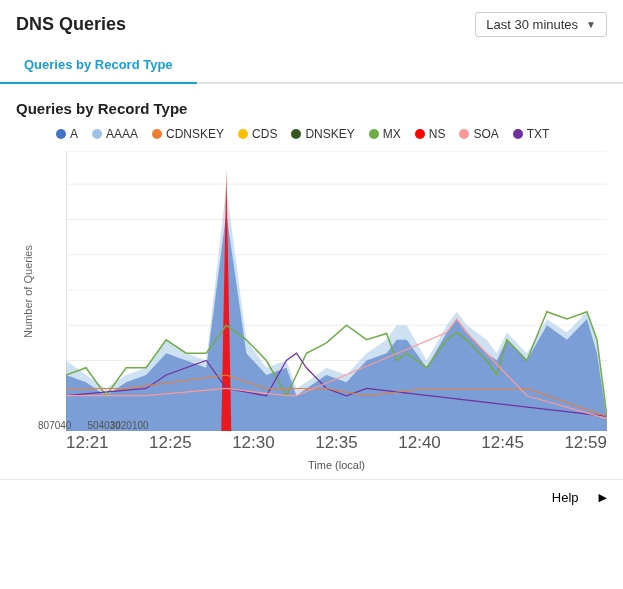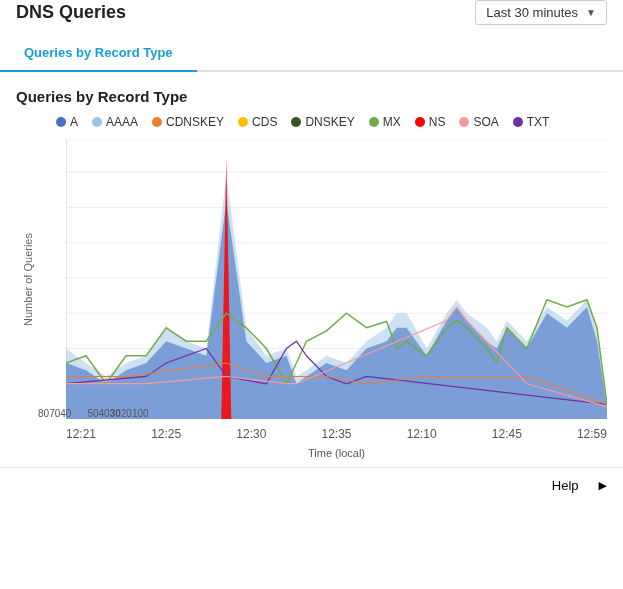--- a/index.html
+++ b/index.html
@@ -2,21 +2,21 @@
 <html><head>
   <meta charset="utf-8">
   <style>
     * { box-sizing: border-box; margin: 0; padding: 0; }
     body { font-family: Arial, sans-serif; background: #fff; color: #333; font-size: 13px; width: 623px; min-height: 589px; }
 
     .header {
       display: flex;
       align-items: center;
       justify-content: space-between;
-      padding: 0 16px 10px 16px;
+      padding: 12px 16px 10px 16px;
     }
     .header-title {
       font-size: 18px;
       font-weight: bold;
       color: #222;
     }
     .dropdown {
       display: flex;
       align-items: center;
       border: 1px solid #ccc;
@@ -99,21 +99,21 @@
       bottom: 40px;
     }
 
     .x-axis-labels {
       position: absolute;
       left: 50px;
       right: 0;
       bottom: 18px;
       display: flex;
       justify-content: space-between;
-      font-size: 12px;
+      font-size: 17px;
       color: #555;
     }
     .x-axis-title {
       position: absolute;
       left: 50px;
       right: 0;
       bottom: 0;
       text-align: center;
       font-size: 11px;
       color: #555;
@@ -381,21 +381,21 @@
       <span style="font-size:10px;color:#555;">20</span>
       <span style="font-size:10px;color:#555;">10</span>
       <span style="font-size:10px;color:#555;">0</span>
     </div>
 
     <div class="x-axis-labels">
       <span>12:21</span>
       <span>12:25</span>
       <span>12:30</span>
       <span>12:35</span>
-      <span>12:10</span>
+      <span>12:40</span>
       <span>12:45</span>
       <span>12:59</span>
     </div>
 
     <div class="x-axis-title">Time (local)</div>
   </div>
 </div>
 
 <div class="footer">
   <span class="help-link">

